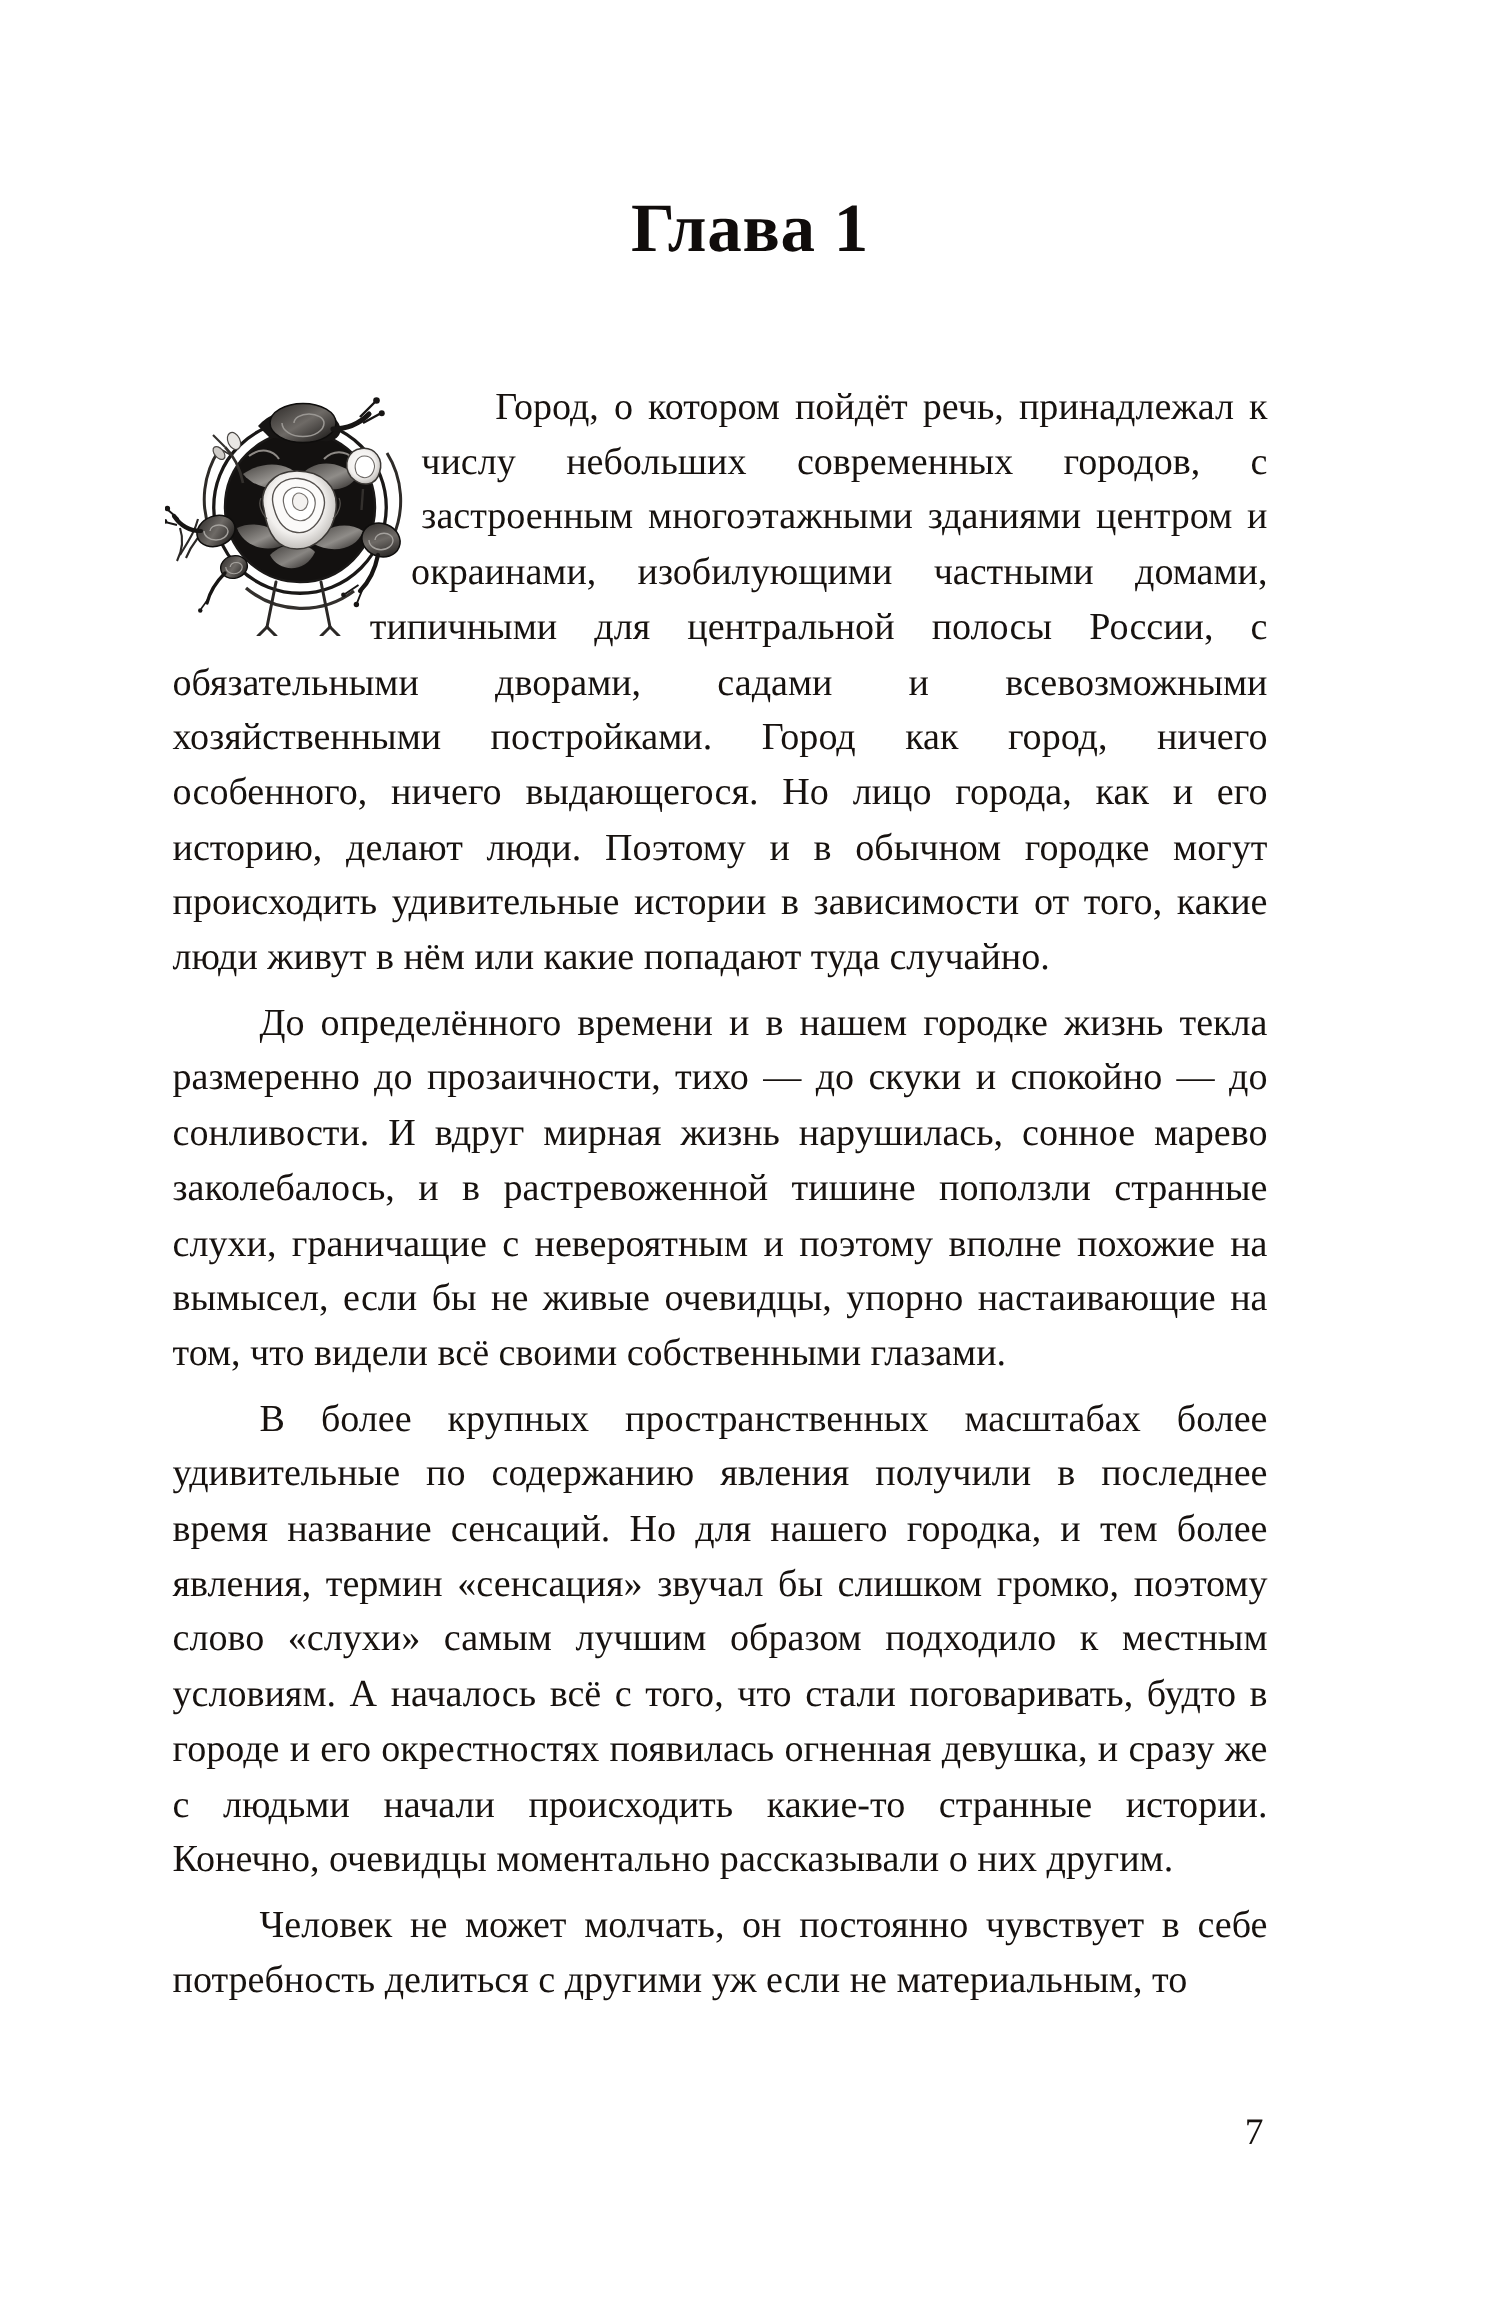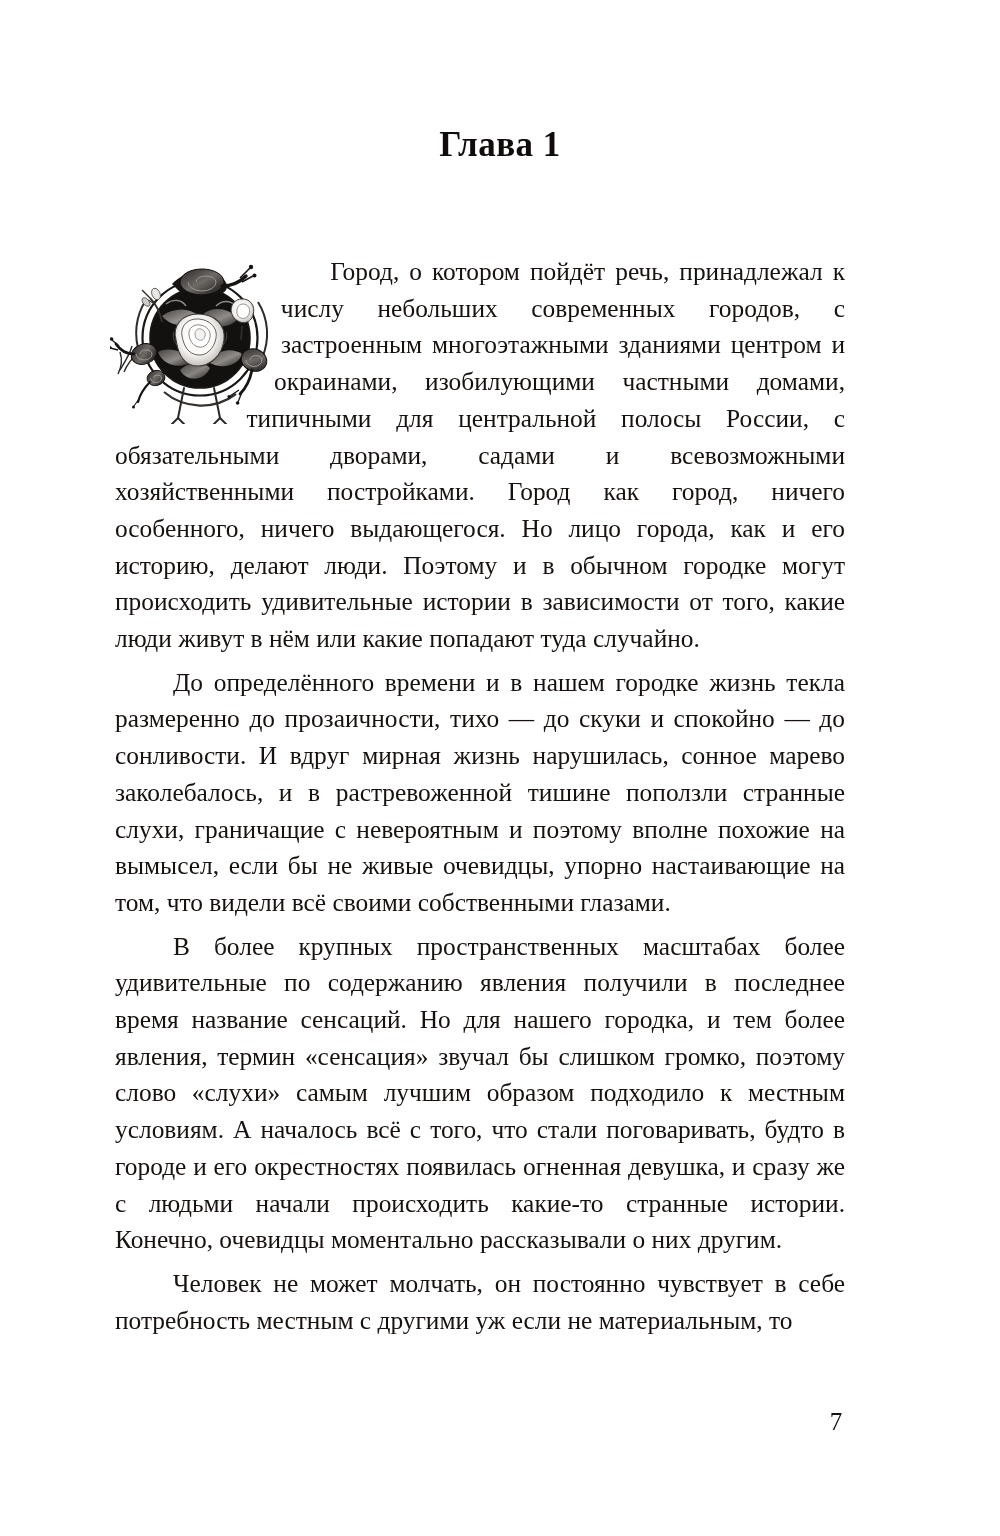--- a/index.html
+++ b/index.html
@@ -18,21 +18,21 @@
     color: #14100f;
   }
 
   
   .chapter-title {
     position: absolute;
     left: 0;
     top: 125px;
     width: 1000px;
     text-align: center;
-    font-size: 35px;
+    font-size: 46px;
     font-weight: bold;
     letter-spacing: 0.5px;
     color: #100c0b;
     font-family: "Liberation Serif", "DejaVu Serif", serif;
   }
 
   
   .textblock {
     position: absolute;
     left: 108px;
@@ -213,20 +213,20 @@
           <path d="M110 176 L104 182"></path>
           <path d="M110 176 L116 182"></path>
         </g>
 
       </svg>
     </div>
 
     <p>Город, о котором пойдёт речь, принадлежал к числу небольших современных городов, с застроенным многоэтажными зданиями центром и окраинами, изобилующими частными домами, типичными для центральной полосы России, с обязательными дворами, садами и всевозможными хозяйственными постройками. Город как город, ничего особенного, ничего выдающегося. Но лицо города, как и его историю, делают люди. Поэтому и в обычном городке могут происходить удивительные истории в зависимости от того, какие люди живут в нём или какие попадают туда случайно.</p>
     <p>До определённого времени и в нашем городке жизнь текла размеренно до прозаичности, тихо — до скуки и спокойно — до сонливости. И вдруг мирная жизнь нарушилась, сонное марево заколебалось, и в растревоженной тишине поползли странные слухи, граничащие с невероятным и поэтому вполне похожие на вымысел, если бы  не живые очевидцы, упорно настаивающие на том, что видели всё своими собственными глазами.</p>
     <p>В более крупных пространственных масштабах более удивительные по содержанию явления получили в последнее время название сенсаций. Но для нашего городка, и тем более явления, термин «сенсация» звучал бы слишком громко, поэтому слово «слухи» самым лучшим образом подходило к местным условиям. А началось всё с того, что стали поговаривать, будто в городе и его окрестностях появилась огненная девушка, и сразу же с людьми начали происходить какие-то странные истории. Конечно, очевидцы моментально рассказывали о них другим.</p>
-    <p>Человек не может молчать, он постоянно чувствует в себе потребность местным с другими уж если не материальным, то</p>
+    <p>Человек не может молчать, он постоянно чувствует в себе потребность делиться с другими уж если не материальным, то</p>
   </div>
 
   <div class="folio">
     <span>7</span>
   </div>
 
 </div>
 
 </body></html>

